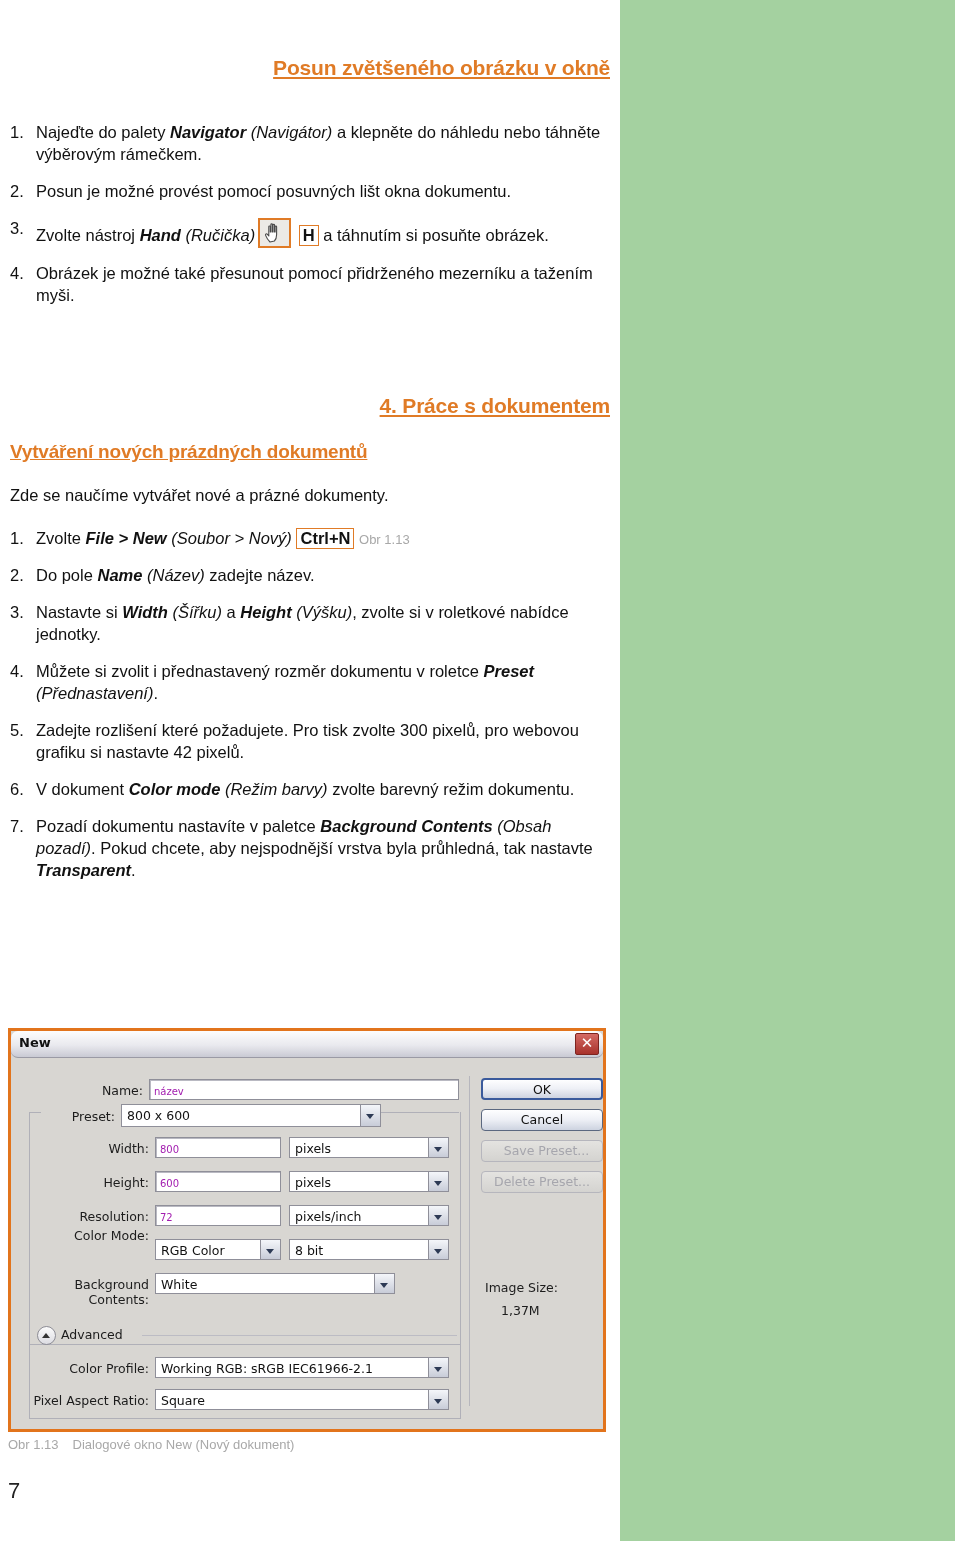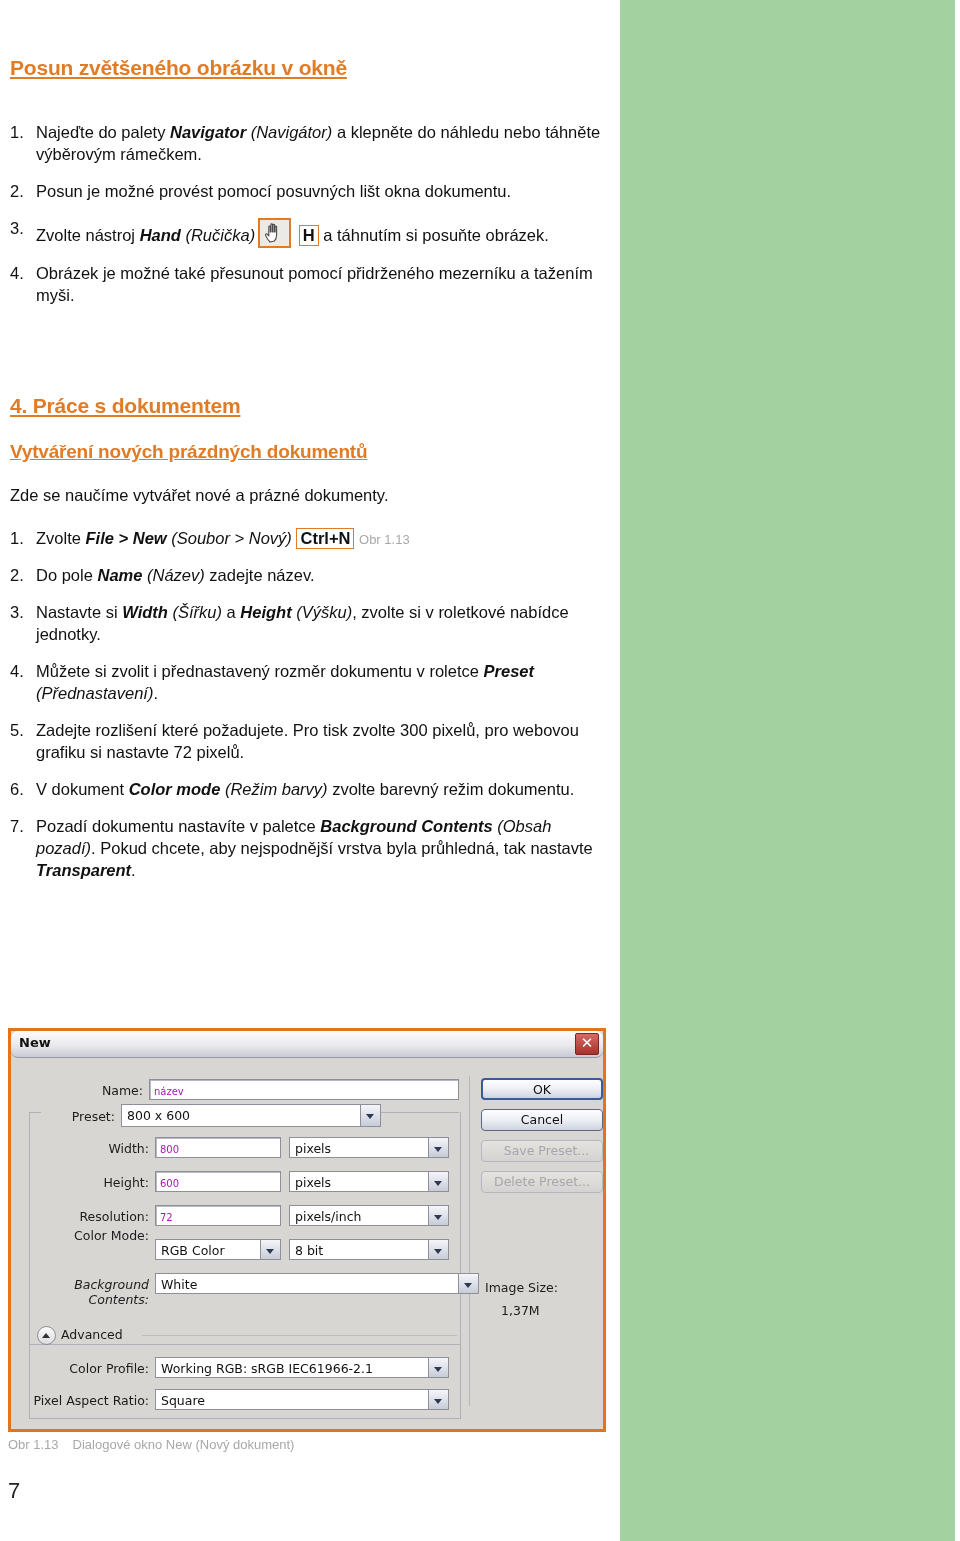--- a/index.html
+++ b/index.html
@@ -8,21 +8,21 @@
 
   
   #green-band{position:absolute;left:620px;top:0;width:335px;height:1541px;background:#a4d1a0;}
   #page-wrap{position:absolute;left:0;top:0;width:620px;height:1541px;background:#fff;}
 
   #content{position:absolute;left:10px;top:0;width:600px;}
 
   
   .h-orange{color:#e07b26;font-weight:bold;text-decoration:underline;
             letter-spacing:-0.2px;}
-  .h1{font-size:21px;}
+  .h1{font-size:21px;text-align:right;}
   .h2{font-size:19px;}
   p.body{font-size:16.5px;line-height:1.32;margin:0;color:#111;}
 
   ol.steps{list-style:none;margin:0;padding:0;}
   ol.steps > li{display:flex;font-size:16.5px;line-height:1.33;color:#111;margin-bottom:15px;}
   ol.steps > li .num{width:26px;flex:0 0 26px;text-align:left;}
   ol.steps > li .txt{flex:1 1 auto;}
   .bi{font-weight:bold;font-style:italic;}
   .it{font-style:italic;}
 
@@ -146,21 +146,21 @@
         <li>
           <span class="num">3.</span>
           <span class="txt"><span>Nastavte si </span><span class="bi">Width</span><span class="it"> (Šířku)</span><span> a </span><span class="bi">Height</span><span class="it"> (Výšku)</span><span>, zvolte si v roletkové nabídce jednotky.</span></span>
         </li>
         <li>
           <span class="num">4.</span>
           <span class="txt"><span>Můžete si zvolit i přednastavený rozměr dokumentu v roletce </span><span class="bi">Preset</span><span class="it"> (Přednastavení)</span><span>.</span></span>
         </li>
         <li>
           <span class="num">5.</span>
-          <span class="txt"><span>Zadejte rozlišení které požadujete. Pro tisk zvolte 300 pixelů, pro webovou grafiku si nastavte 72 pixelů.</span></span>
+          <span class="txt"><span>Zadejte rozlišení které požadujete. Pro tisk zvolte 300 pixelů, pro webovou grafiku si nastavte 42 pixelů.</span></span>
         </li>
         <li>
           <span class="num">6.</span>
           <span class="txt"><span>V dokument </span><span class="bi">Color mode</span><span class="it"> (Režim barvy)</span><span> zvolte barevný režim dokumentu.</span></span>
         </li>
         <li>
           <span class="num">7.</span>
           <span class="txt"><span>Pozadí dokumentu nastavíte v paletce </span><span class="bi">Background Contents</span><span class="it"> (Obsah pozadí)</span><span>. Pokud chcete, aby nejspodnější vrstva byla průhledná, tak nastavte </span><span class="bi">Transparent</span><span>.</span></span>
         </li>
       </ol>
@@ -213,22 +213,22 @@
       <div class="lbl" style="left:34px;top:170px;width:104px;">Color Mode:</div>
       <div class="combo" style="left:144px;top:181px;width:126px;height:21px;">
         <span class="cv">RGB Color</span>
         <span class="arw"></span>
       </div>
       <div class="combo" style="left:278px;top:181px;width:160px;height:21px;">
         <span class="cv">8 bit</span>
         <span class="arw"></span>
       </div>
 
-      <div class="lbl" style="left:8px;top:219px;width:130px;font-style:italic;">Background Contents:</div>
-      <div class="combo" style="left:144px;top:215px;width:324px;height:21px;">
+      <div class="lbl" style="left:8px;top:219px;width:130px;">Background Contents:</div>
+      <div class="combo" style="left:144px;top:215px;width:240px;height:21px;">
         <span class="cv">White</span>
         <span class="arw"></span>
       </div>
 
       <div id="advanced-row">
         <span id="adv-chev"></span>
         <span id="adv-lbl">Advanced</span>
         <span id="adv-line"></span>
       </div>
 

